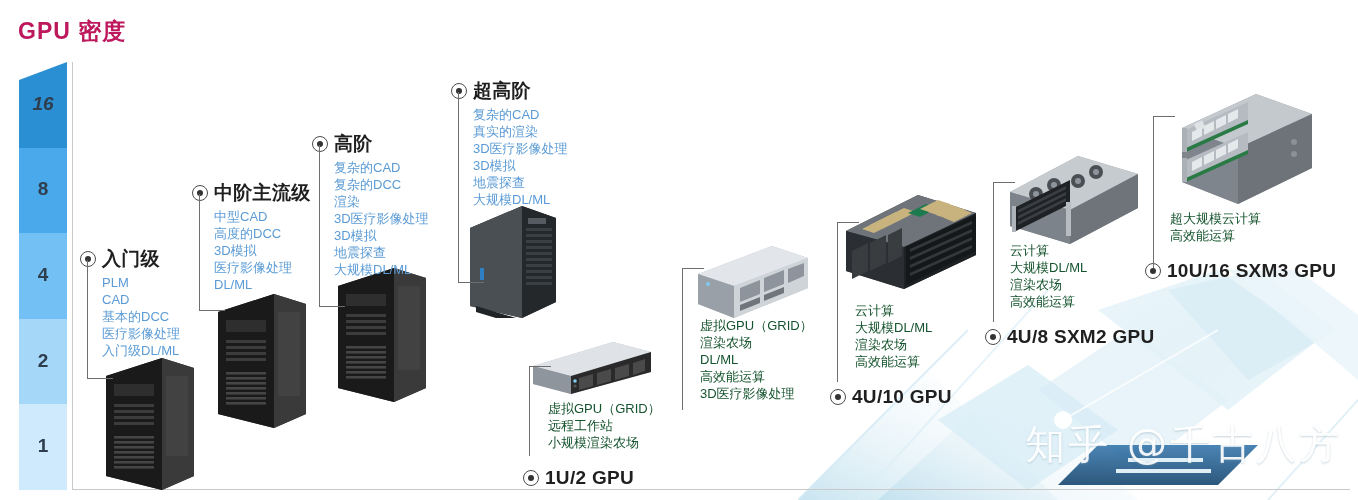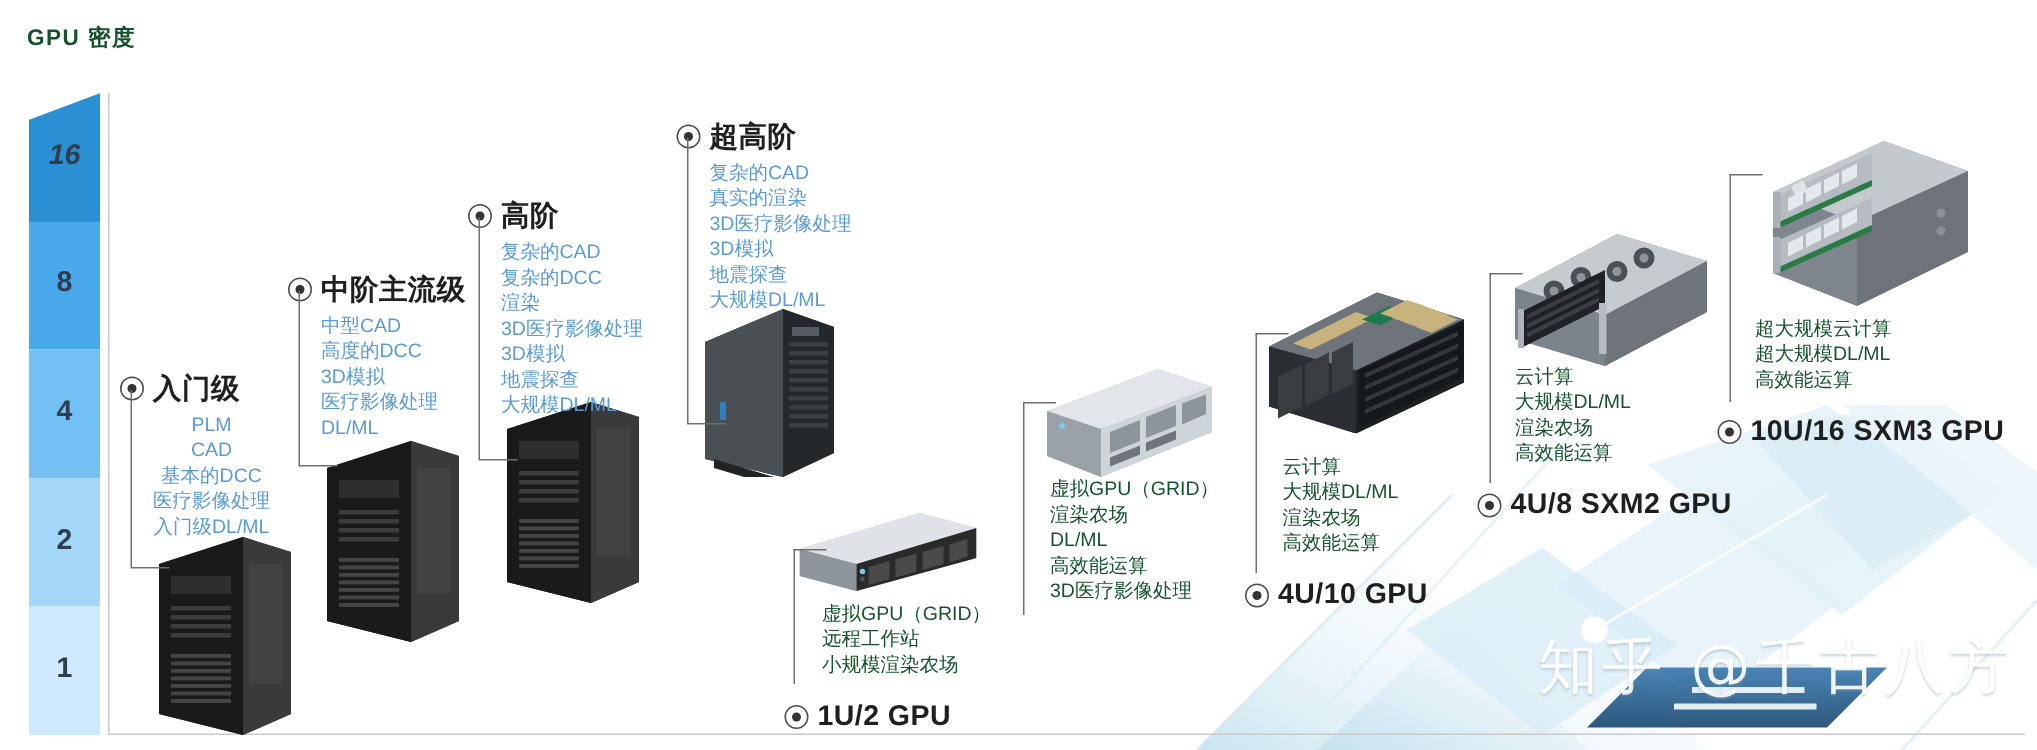--- a/index.html
+++ b/index.html
@@ -11,21 +11,21 @@
   }
   #stage{position:absolute;left:0;top:0;width:1358px;height:500px;overflow:hidden;background:#fff;}
 
   
   .bg-tech{position:absolute;right:0;bottom:0;width:560px;height:230px;overflow:hidden;pointer-events:none;}
   .bg-tech svg{display:block;}
 
   
   .title{
     position:absolute;left:18px;top:16px;
-    font-size:15px;font-weight:bold;color:#14532d;letter-spacing:1px;
+    font-size:23px;font-weight:bold;color:#be185d;letter-spacing:1px;
     white-space:nowrap;
   }
 
   
   .axis-wrap{position:absolute;left:19px;top:62px;width:48px;height:428px;}
   .axis-bar{position:absolute;left:0;top:0;width:48px;height:428px;
     clip-path:polygon(0 18px, 100% 0, 100% 100%, 0 100%);
     overflow:hidden;}
   .axis-seg{position:absolute;left:0;width:100%;}
   .axis-label{
@@ -366,21 +366,21 @@
           <polygon points="56,56 66,51 66,60 56,65" fill="#e6e9ec"></polygon>
         </g>
         <polygon points="14,90 76,62 76,66 14,94" fill="#2a7a46"></polygon>
         <rect x="10" y="70" width="5" height="24" fill="#aab0b6"></rect>
       </g>
       <circle cx="122" cy="54" r="3" fill="#8b9197"></circle>
       <circle cx="122" cy="66" r="3" fill="#8b9197"></circle>
     </svg>
   </div>
 
-  <div class="group blue" style="left:80px;top:246px;text-align:center;">
+  <div class="group blue" style="left:80px;top:246px;">
     <div class="grp-head">
       <span class="dot"></span>
       <span class="grp-title">入门级</span>
     </div>
     <div class="grp-list">
       <div>PLM</div>
       <div>CAD</div>
       <div>基本的DCC</div>
       <div>医疗影像处理</div>
       <div>入门级DL/ML</div>
@@ -508,21 +508,20 @@
     </div>
   </div>
   <div class="conn" style="left:993px;top:182px;">
     <div class="v" style="height:140px;"></div>
     <div class="h" style="top:0px;width:22px;"></div>
   </div>
 
   <div class="group teal" style="left:1170px;top:208px;">
     <div class="grp-list" style="margin-left:0;">
       <div>超大规模云计算</div>
-      <div>超大规模DL/ML</div>
       <div>高效能运算</div>
     </div>
     <div class="grp-foot" style="margin-left:-25px;">
       <span class="dot"></span>
       <span class="grp-title en">10U/16 SXM3 GPU</span>
     </div>
   </div>
   <div class="conn" style="left:1153px;top:116px;">
     <div class="v" style="height:152px;"></div>
     <div class="h" style="top:0px;width:22px;"></div>

